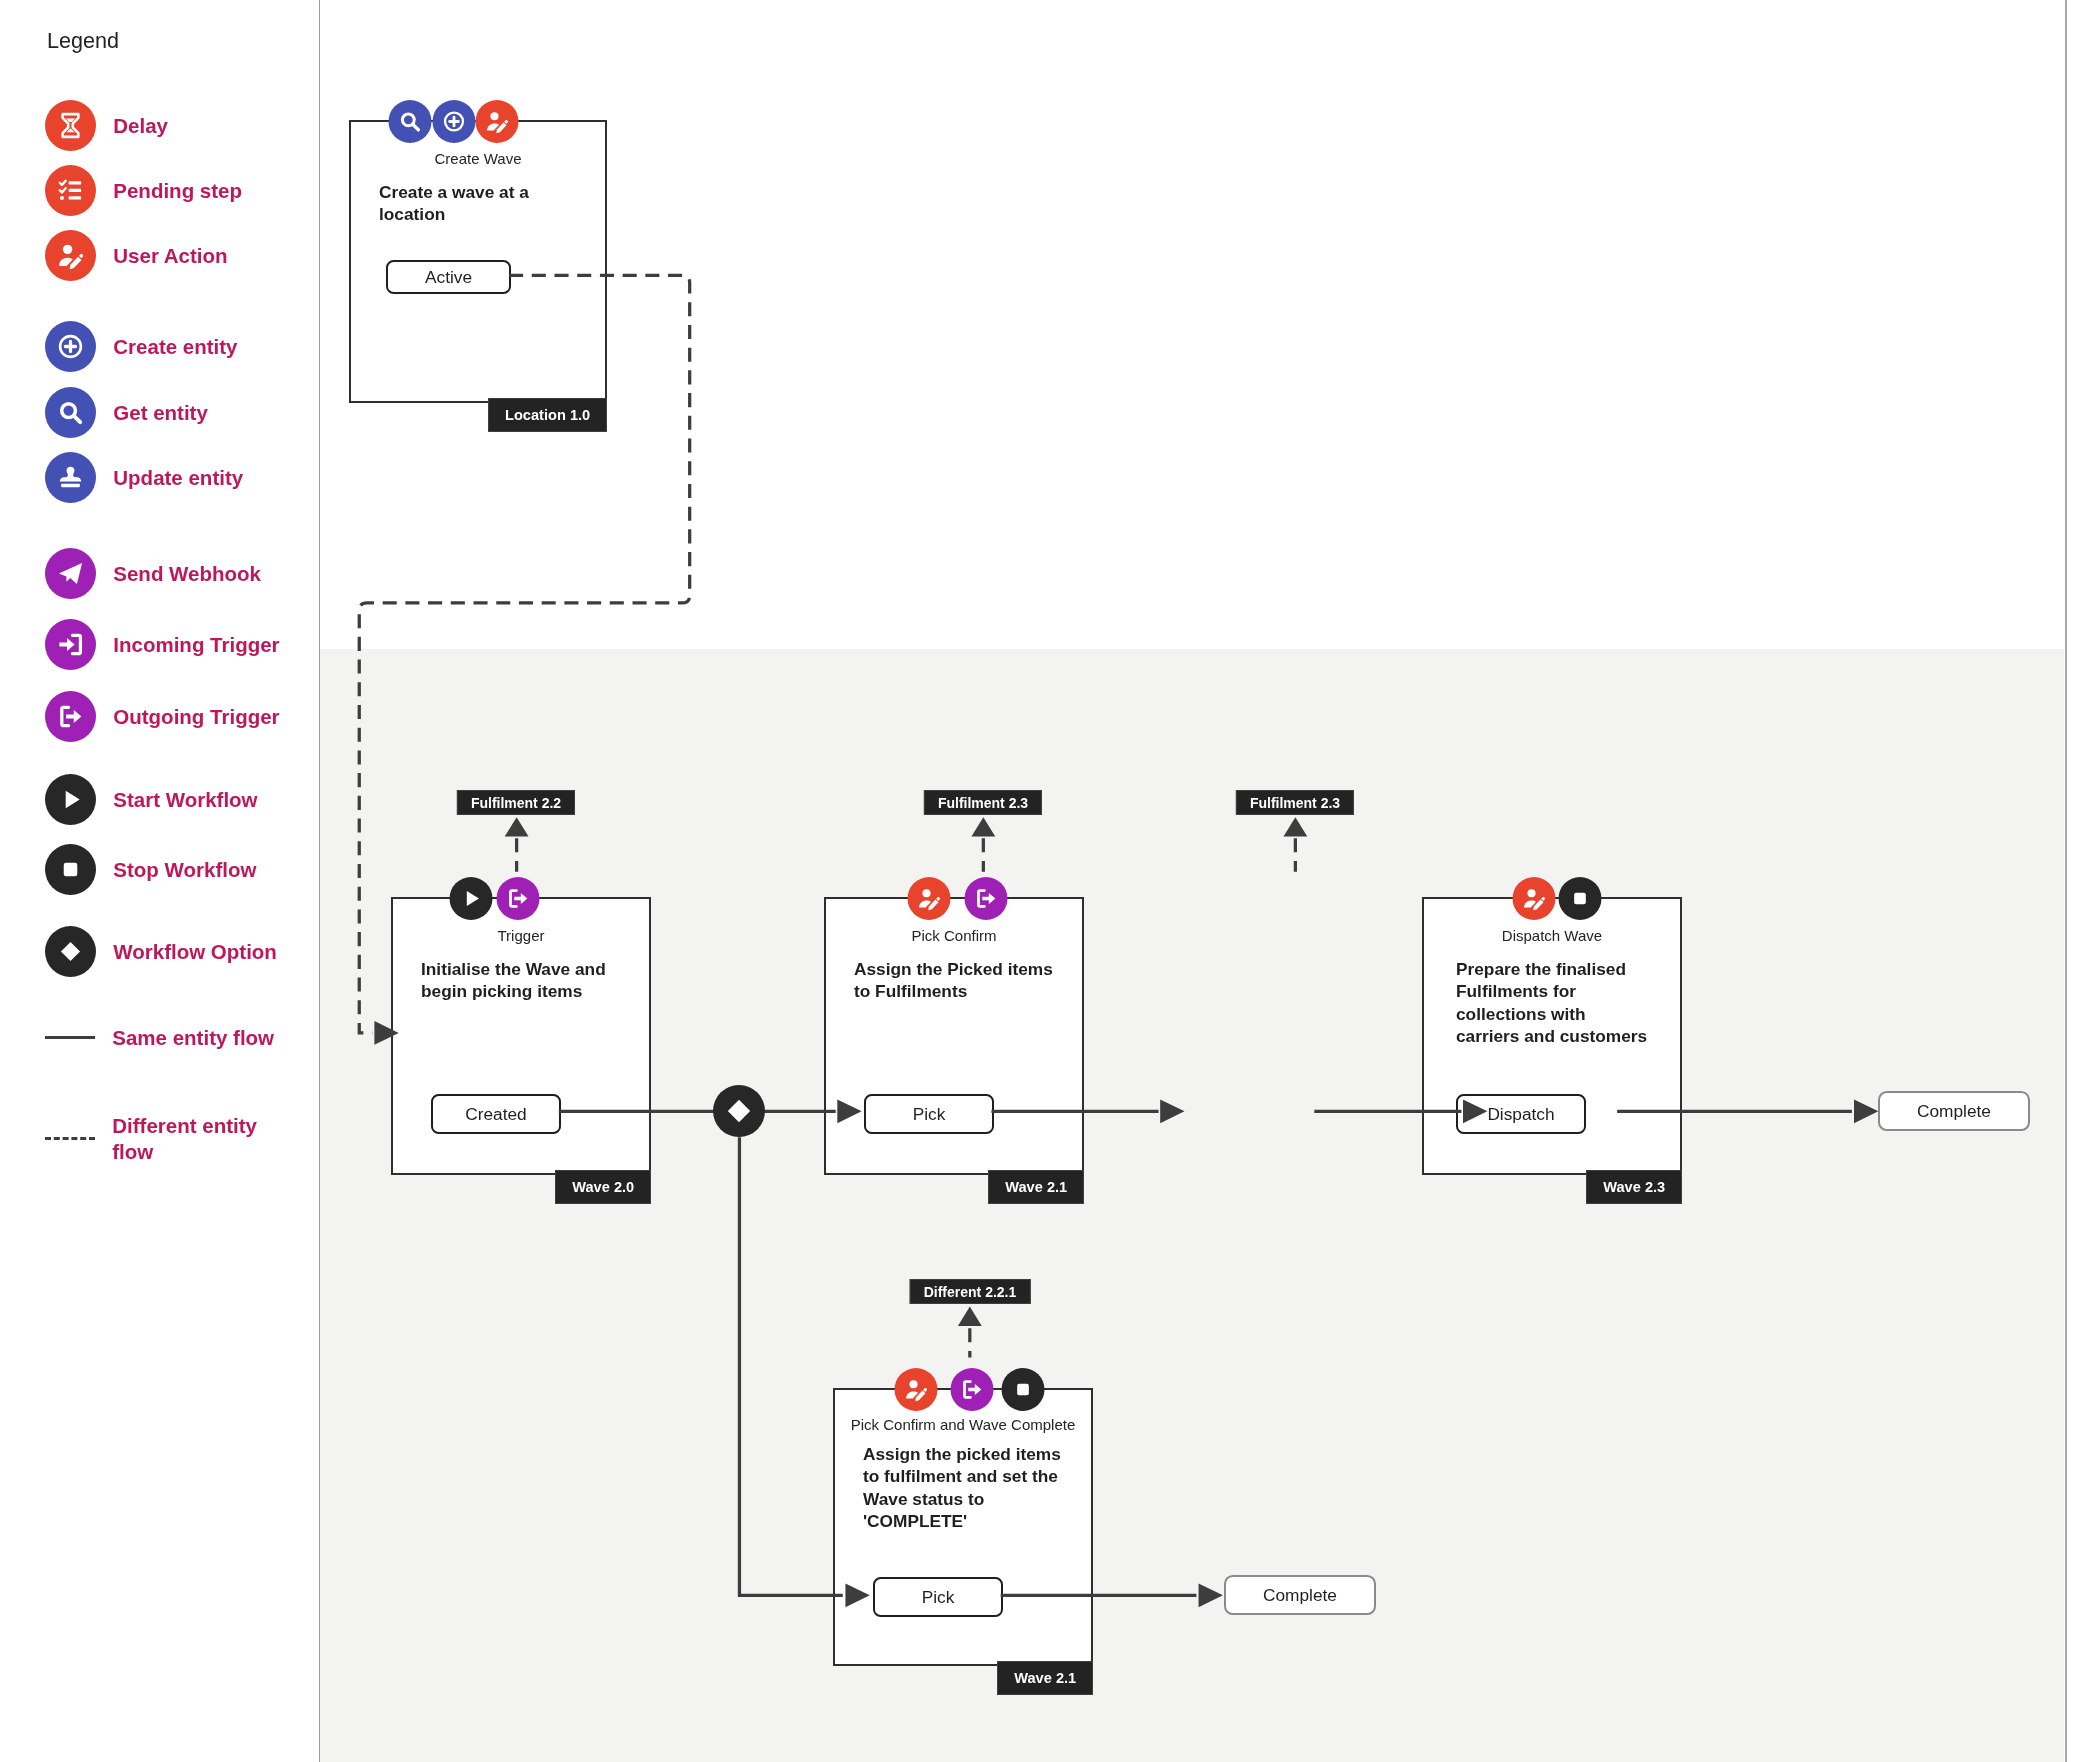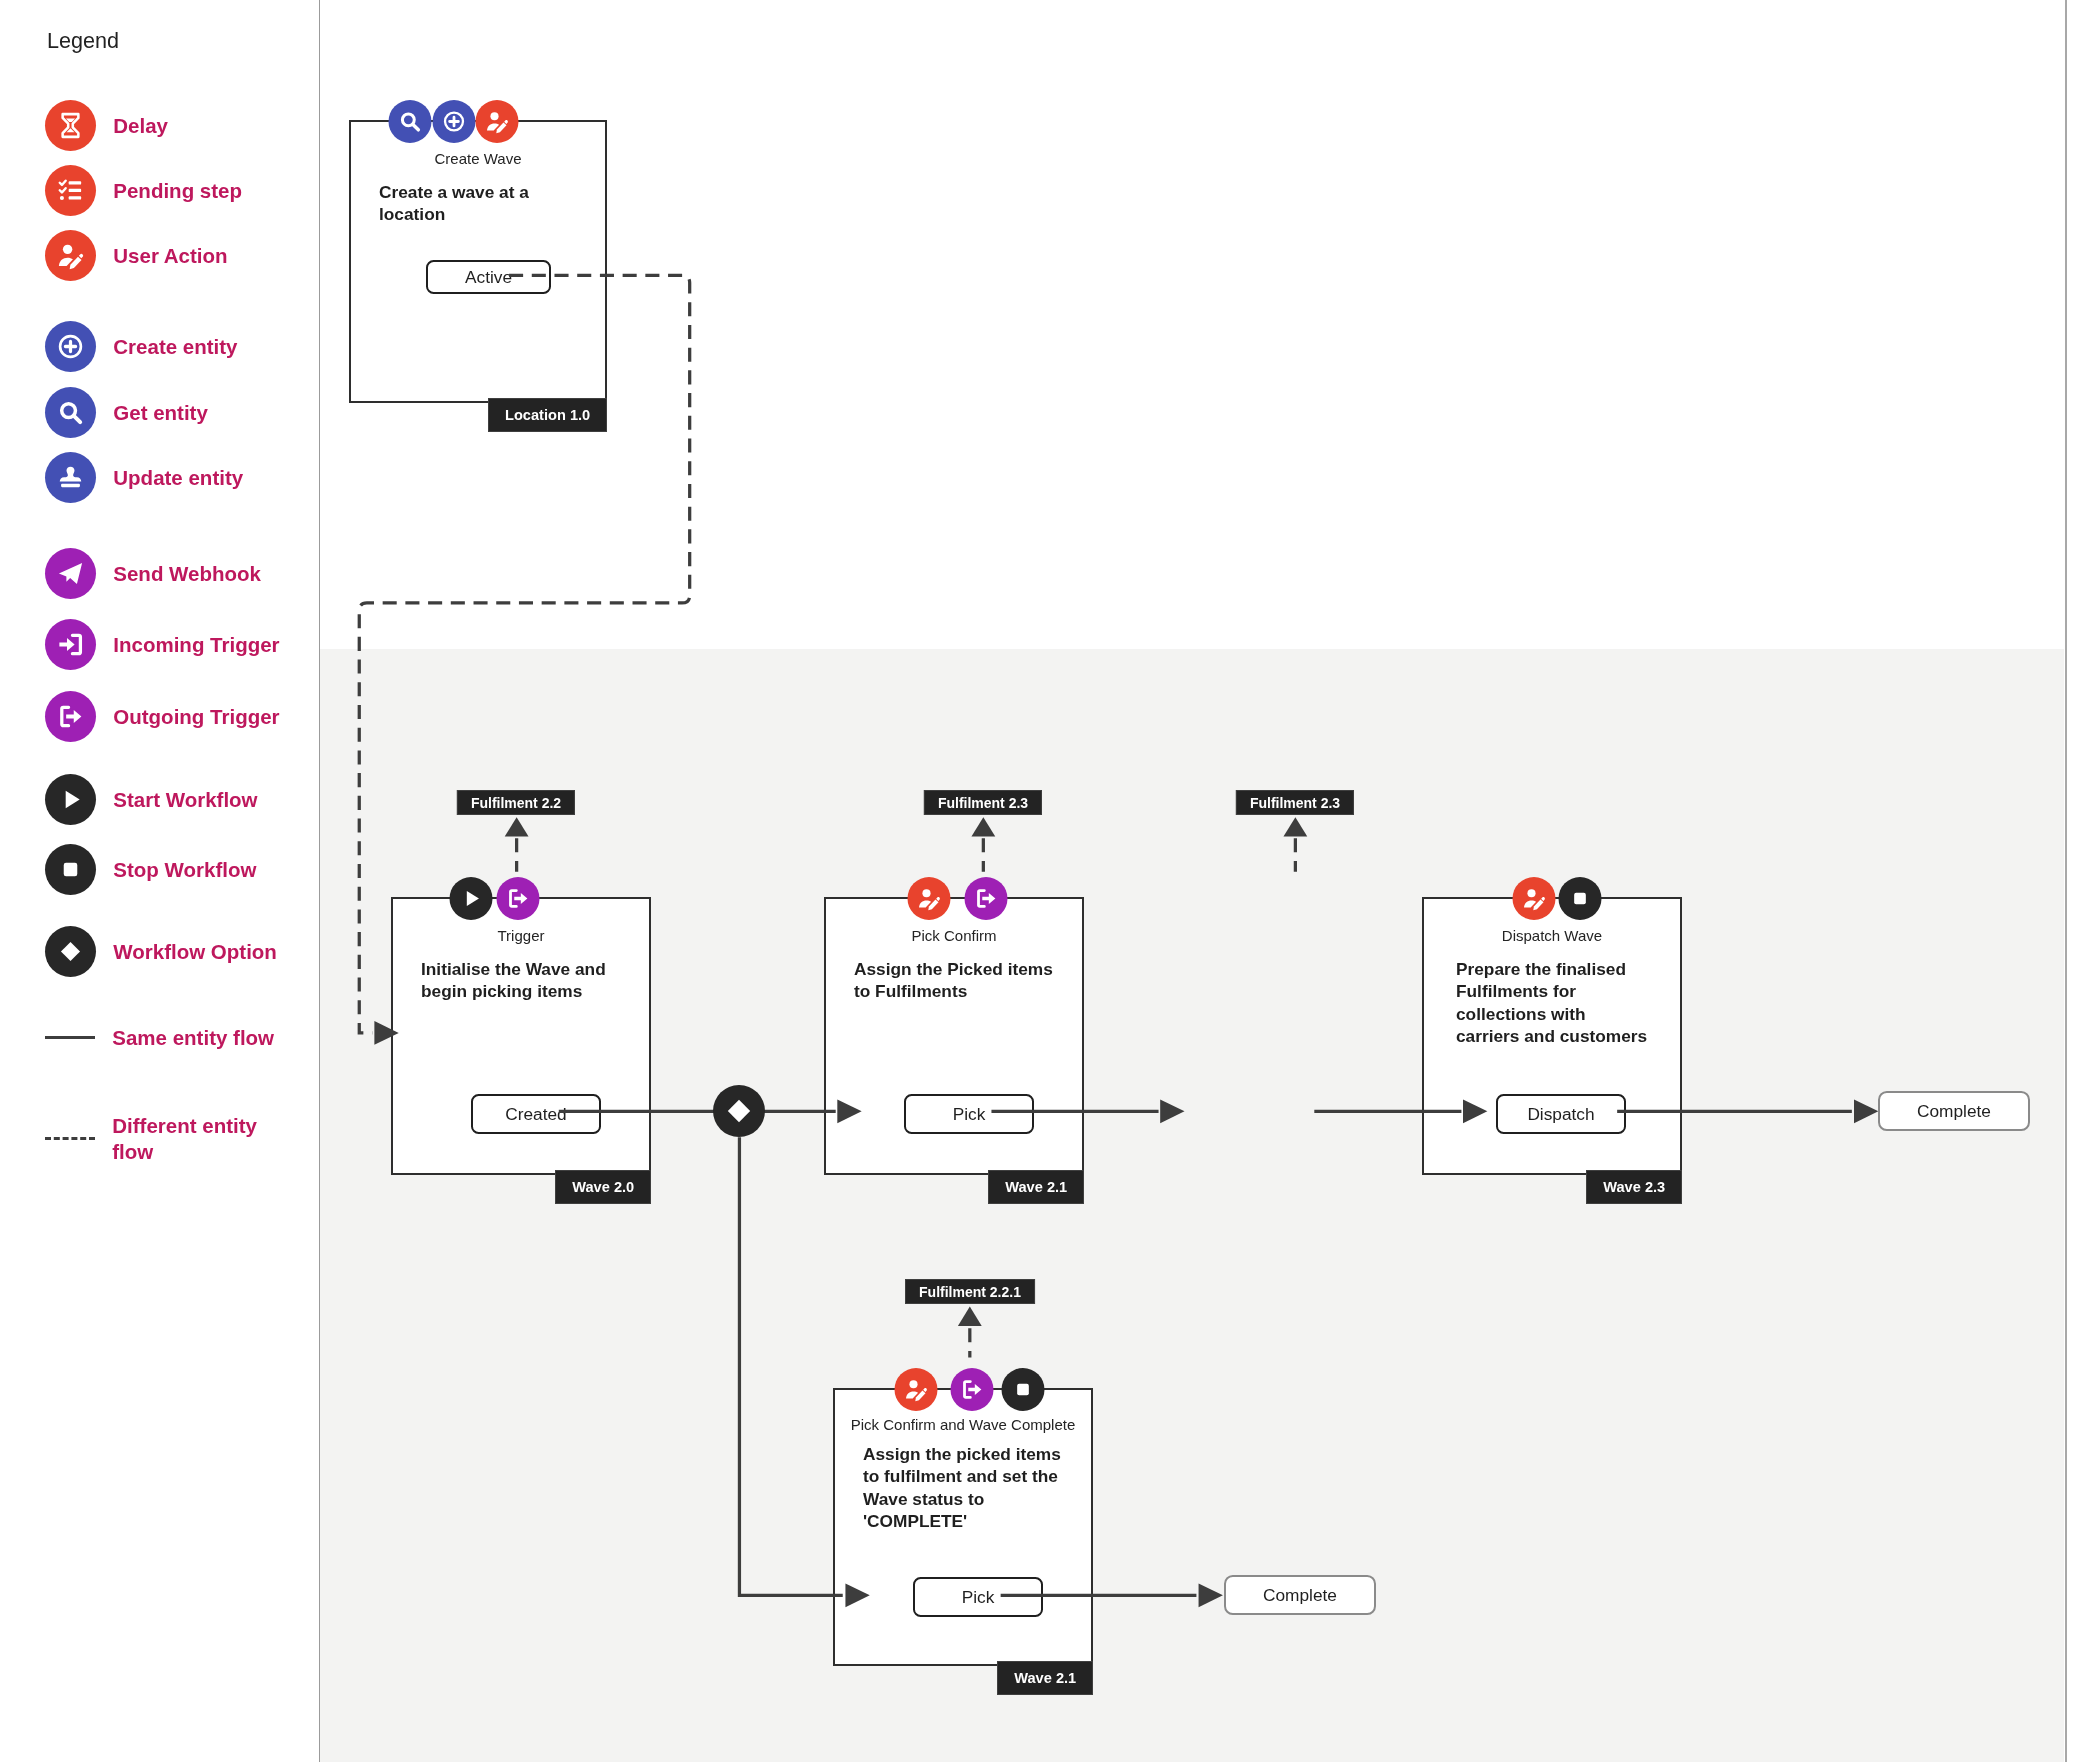--- a/index.html
+++ b/index.html
@@ -16,21 +16,21 @@
   .lline{width:50px;flex:0 0 auto;border-top:3.2px solid #3d3d3d;}
   .lline.dashed{border-top-style:dashed;}
   svg.overlay{position:absolute;left:0;top:0;z-index:3;}
   .node{position:absolute;background:#ffffff;border:2.7px solid #2e2e2e;z-index:2;box-sizing:border-box;}
   .node-title{margin-top:28px;text-align:center;font-size:15px;color:#242424;}
   .node-desc{margin-top:14px;text-align:left;font-size:17.3px;font-weight:bold;line-height:1.3;padding:0 28px;color:#1f1f1f;}
   .nicon{position:absolute;top:-21.6px;width:43px;height:43px;border-radius:50%;transform:translateX(-50%);
          display:flex;align-items:center;justify-content:center;z-index:6;}
   .nicon svg{width:25px;height:25px;}
   .node-button{position:absolute;background:#fff;border:2.7px solid #1f1f1f;border-radius:7.6px;
-               display:flex;align-items:center;justify-content:center;font-size:17.3px;z-index:5;box-sizing:border-box;margin-left:40px;}
+               display:flex;align-items:center;justify-content:center;font-size:17.3px;z-index:5;box-sizing:border-box;}
   .wave-tag{position:absolute;right:-2.2px;background:#232323;border:1.6px solid #3f3f3f;color:#fff;
             font-weight:bold;font-size:14.6px;height:29px;display:flex;align-items:center;padding:16px 16px;z-index:6;box-sizing:border-box;margin-left:12px;}
   .ftag{position:absolute;transform:translateX(-50%);background:#232323;border:1.6px solid #3f3f3f;color:#fff;
         font-weight:bold;font-size:14px;height:25px;display:flex;align-items:center;padding:0 13px;z-index:6;box-sizing:border-box;}
   .terminal{position:absolute;background:#fff;border:2.7px solid #8a8a8a;border-radius:8.7px;
             display:flex;align-items:center;justify-content:center;font-size:17.3px;z-index:5;box-sizing:border-box;}
   .diamond-node{position:absolute;left:713px;top:1085px;width:52px;height:52px;border-radius:50%;background:#272727;
                 display:flex;align-items:center;justify-content:center;z-index:6;}
   .diamond-node svg{width:34px;height:34px;}
   .c-red{background:#E8432D;}  .c-blue{background:#4350B4;}  .c-purple{background:#9E20B4;}  .c-black{background:#272727;}
@@ -337,21 +337,21 @@
       <path d="M955 1511 L933 1547 L977 1547 Z"></path>
       <path d="M1818 1511 L1796 1547 L1840 1547 Z"></path>
       <path d="M2395 1511 L2373 1547 L2417 1547 Z"></path>
       <path d="M1793 2416 L1771 2452 L1815 2452 Z"></path>
     </g>
   </svg>
 
   <div class="ftag" style="left:516px;top:790px">Fulfilment 2.2</div>
   <div class="ftag" style="left:983px;top:790px">Fulfilment 2.3</div>
   <div class="ftag" style="left:1295px;top:790px">Fulfilment 2.3</div>
-  <div class="ftag" style="left:970px;top:1279px">Fulfilment 2.2.1</div>
+  <div class="ftag" style="left:970px;top:1279px">Different 2.2.1</div>
 
   <div class="diamond-node">
     <svg viewBox="0 0 62 62" width="34" height="34">
         <use href="#i-diamond"></use>
       </svg>
   </div>
 
   <div class="terminal" style="left:1878px;top:1091px;width:152px;height:40px">Complete</div>
   <div class="terminal" style="left:1224px;top:1575px;width:152px;height:40px">Complete</div>
 

